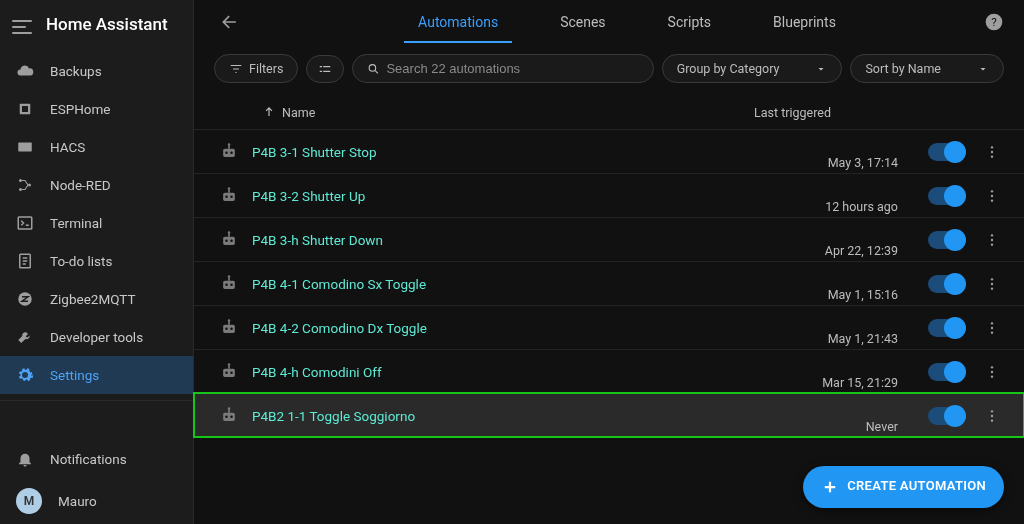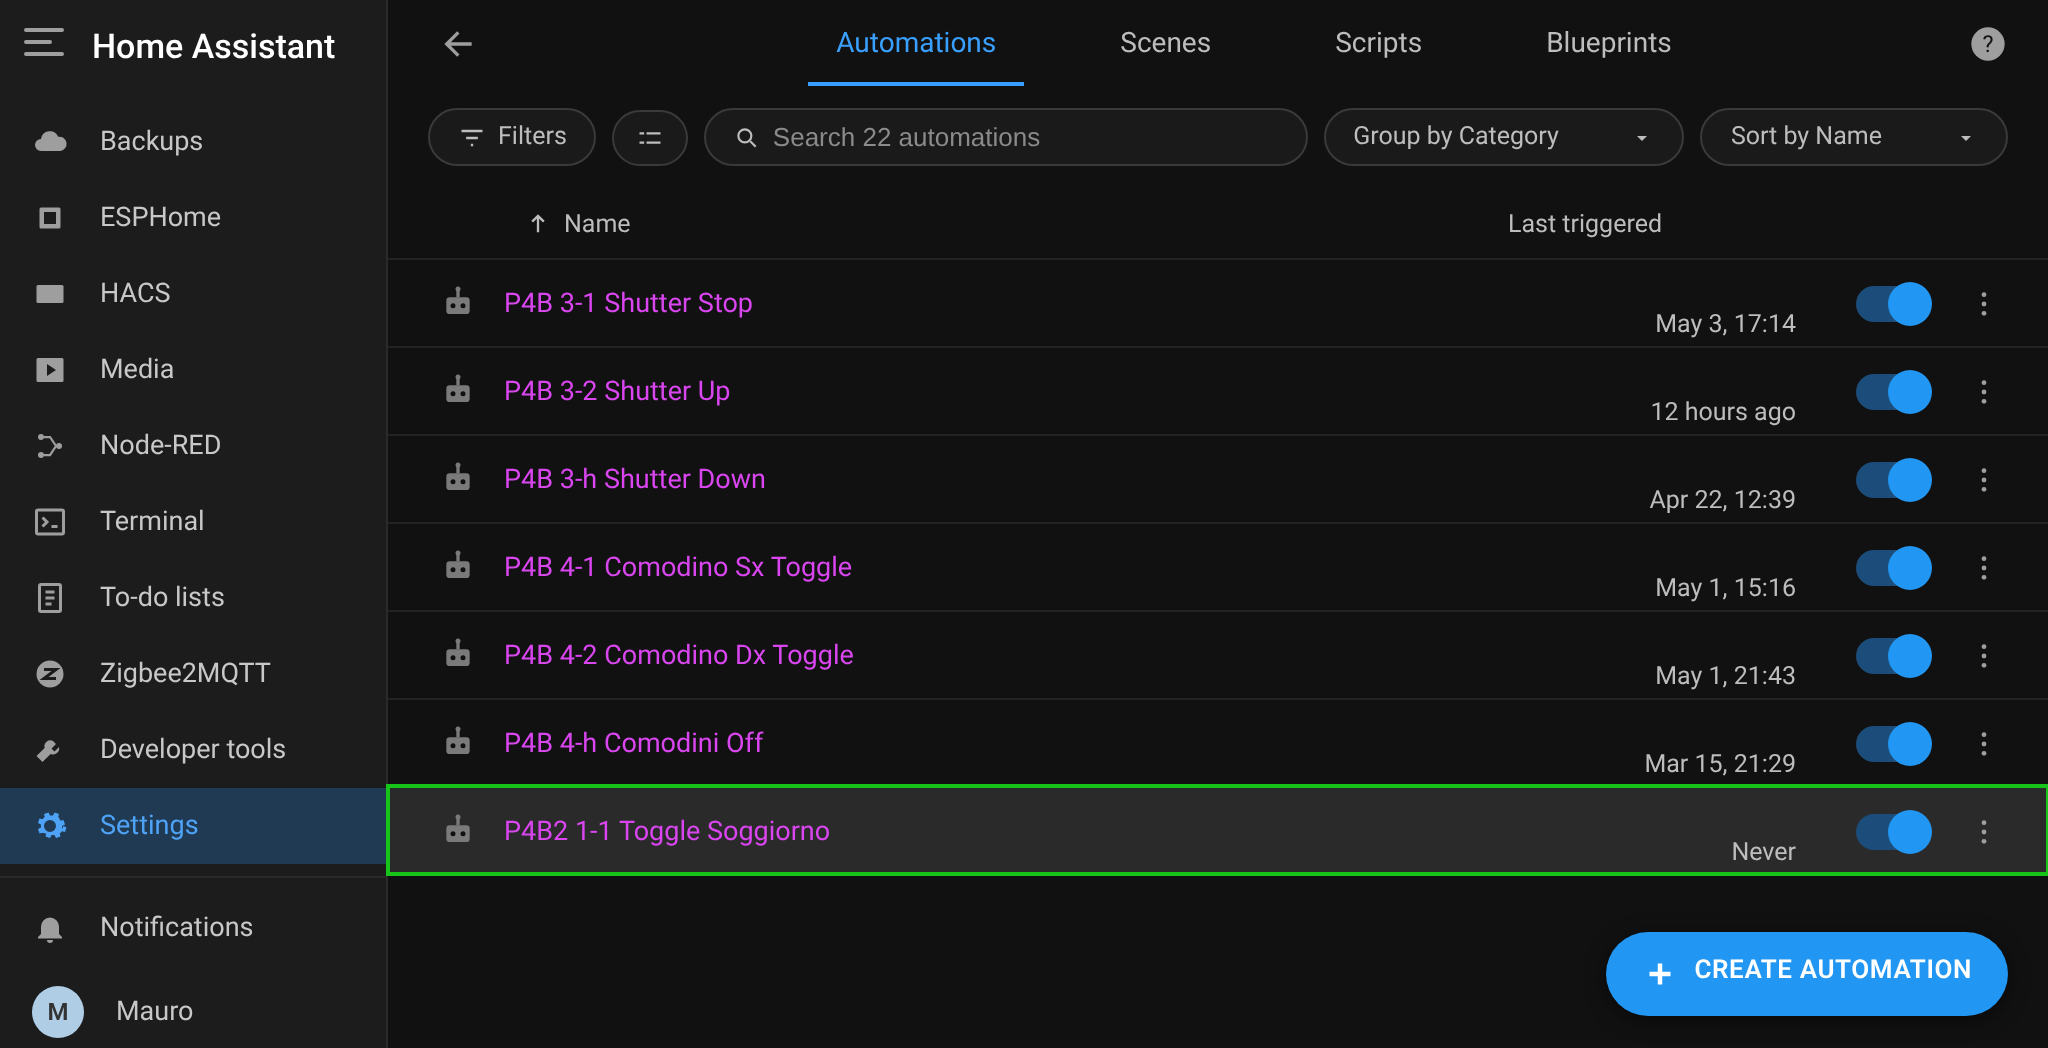--- a/index.html
+++ b/index.html
@@ -14,21 +14,21 @@
   }
   .sidebar {
     width: 194px;
     background: #1c1c1c;
     display: flex;
     flex-direction: column;
     border-right: 1px solid #2a2a2a;
   }
   .side-header {
     display: flex;
-    align-items: flex-start;
+    align-items: flex-end;
     padding: 14px 12px;
     gap: 14px;
   }
   .menu-icon {
     width: 20px; height: 14px;
     display: flex;
     flex-direction: column;
     justify-content: space-between;
   }
   .menu-icon span { display: block; height: 2px; background: #9e9e9e; border-radius:1px; }
@@ -106,21 +106,21 @@
   }
   .row.highlight {
     background:#2a2a2a;
     outline:2px solid #17c41a;
     outline-offset:-1px;
   }
   .row-icon {
     width:30px; display:flex; justify-content:center; color:#7a7a7a;
     margin-left:0px; margin-right:8px;
   }
-  .row-name { flex:1; font-size:13.5px; color:#d946ef;}
+  .row-name { flex:1; font-size:13.5px; color:#5eead4;}
   .row-trig { width:110px; font-size:12.5px; color:#bdbdbd; text-align:right;margin-top:22px;}
   .toggle {
     width:36px; height:18px; border-radius:10px; background:#1b4c7a;
     position:relative; margin:0 20px 0 30px; cursor:pointer;
   }
   .toggle::after{
     content:""; position:absolute; right:-2px; top:-2px;
     width:22px; height:22px; border-radius:50%; background:#2196f3;
   }
   .more { color:#9e9e9e; cursor:pointer; width:20px; text-align:center;}
@@ -164,29 +164,20 @@
       </span>
       <span>ESPHome</span>
     </div>
     <div class="side-item">
       <span class="icon">
         <svg width="18" height="18" viewBox="0 0 24 24" fill="currentColor">
             <rect x="3" y="6" width="18" height="12" rx="1"></rect>
           </svg>
       </span>
       <span>HACS</span>
-    </div>
-    <div class="side-item">
-      <span class="icon">
-        <svg width="18" height="18" viewBox="0 0 24 24" fill="currentColor">
-            <rect x="3" y="4" width="18" height="16" rx="1"></rect>
-            <path d="M10 8l6 4-6 4z" fill="#1c1c1c"></path>
-          </svg>
-      </span>
-      <span>Media</span>
     </div>
     <div class="side-item">
       <span class="icon">
         <svg width="18" height="18" viewBox="0 0 24 24" fill="currentColor">
             <circle cx="6" cy="6" r="2"></circle>
             <circle cx="6" cy="18" r="2"></circle>
             <circle cx="18" cy="12" r="2"></circle>
             <path d="M8 6h4l4 6-4 6H8" stroke="currentColor" fill="none" stroke-width="1.5"></path>
           </svg>
       </span>

